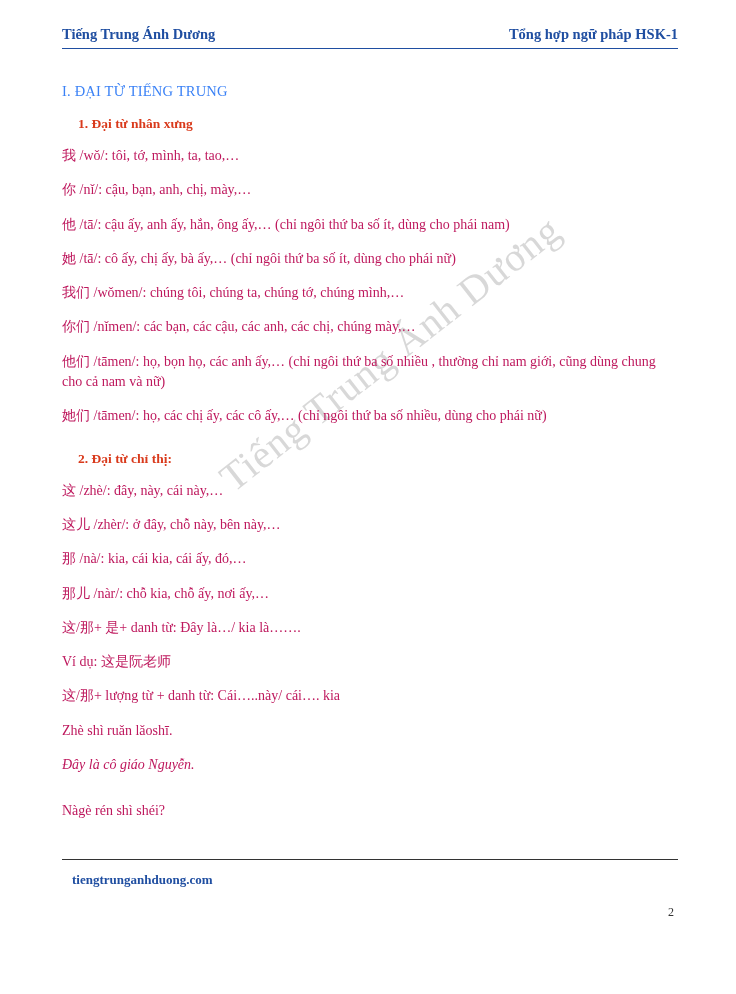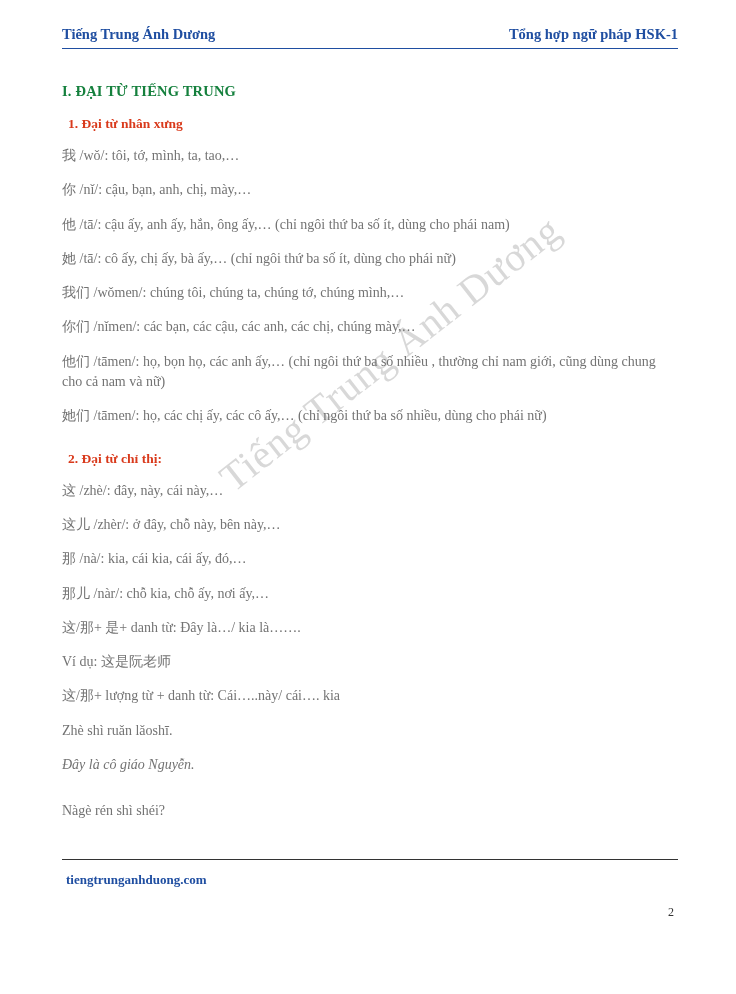--- a/index.html
+++ b/index.html
@@ -38,39 +38,39 @@
     margin-bottom: 34px;
   }
 
   
   .content {
     position: relative;
     z-index: 2;
   }
   h1.section-title {
     font-size: 14.5px;
-    font-weight: bold;
-    color: #15803d;
+    font-weight: normal;
+    color: #3b82f6;
     margin: 0 0 16px 0;
     letter-spacing: .2px;
   }
   h2.sub-title {
     font-size: 13.5px;
     font-weight: bold;
     color: #d93a1c;
-    margin: 0 0 14px 6px;
+    margin: 0 0 14px 16px;
   }
   h2.sub-title.spaced {
     margin-top: 24px;
   }
   p.line {
     font-size: 14px;
     line-height: 1.45;
     margin: 0 0 14px 0;
-    color: #737373;
+    color: #be185d;
   }
   p.gap {
     margin-bottom: 26px;
     font-style: italic;
   }
 
   
   .watermark {
     position: absolute;
     left: 180px;
@@ -92,21 +92,21 @@
   
   .footer-rule {
     position: absolute;
     left: 62px;
     right: 58px;
     bottom: 76px;
     border-bottom: 1.6px solid #333333;
   }
   .footer-link {
     position: absolute;
-    left: 66px;
+    left: 72px;
     bottom: 48px;
     font-size: 13px;
     font-weight: bold;
     color: #1f4ea1;
     text-decoration: none;
   }
   .page-number {
     position: absolute;
     right: 62px;
     bottom: 16px;

